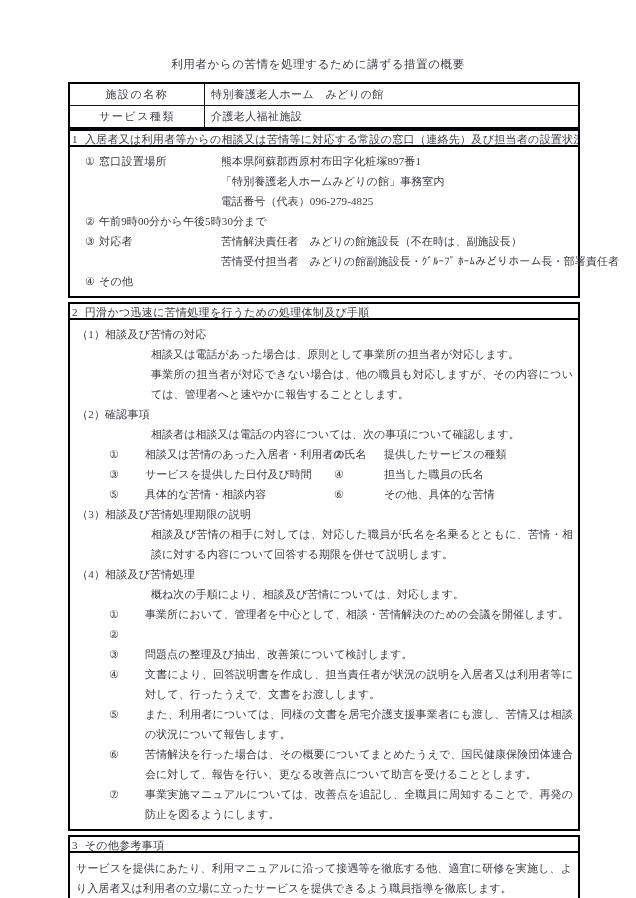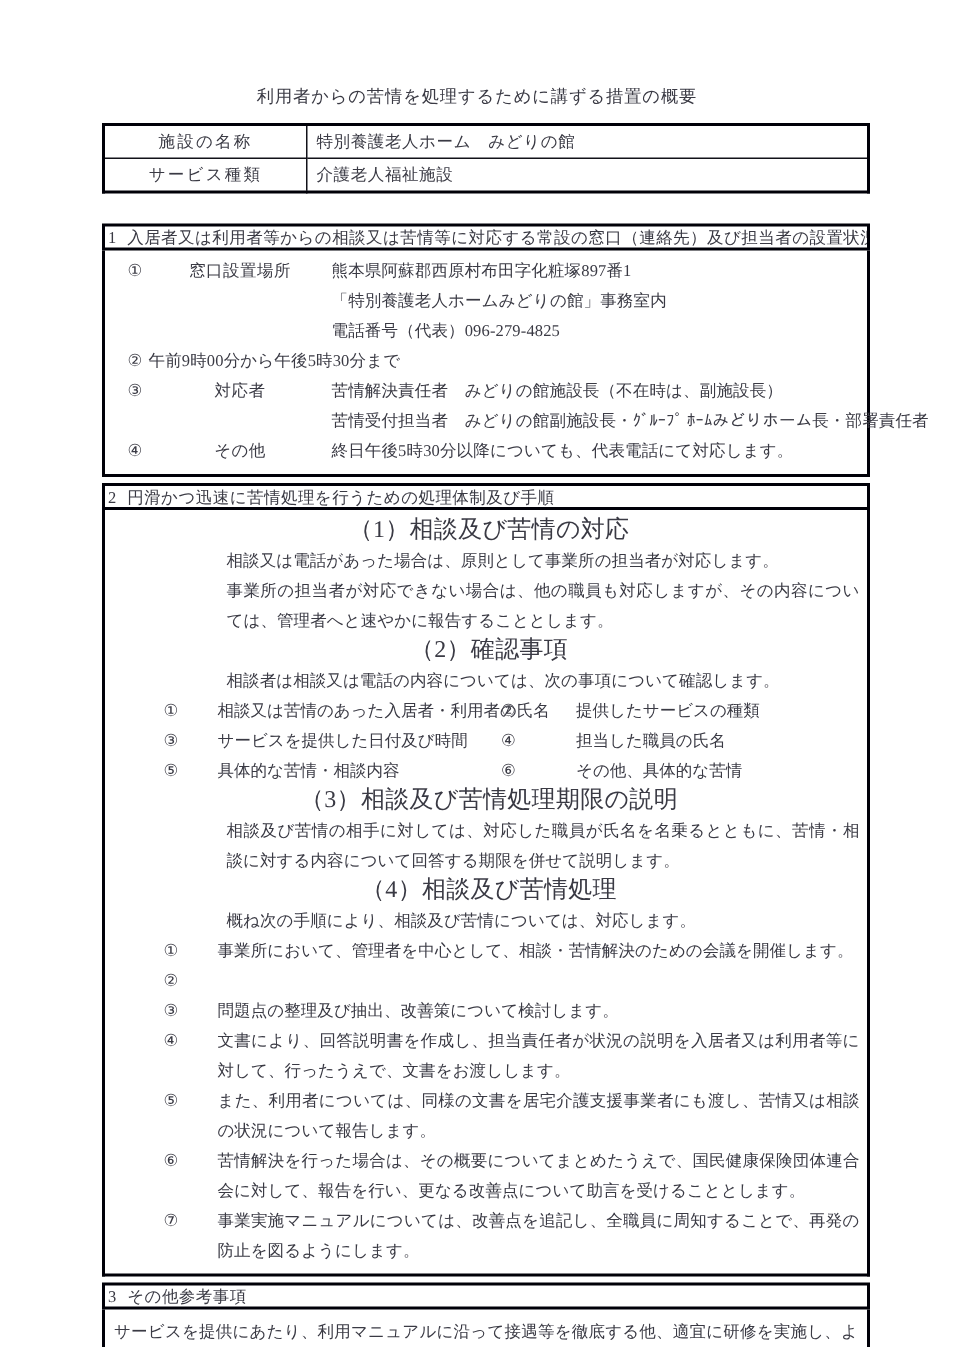--- a/index.html
+++ b/index.html
@@ -47,21 +47,21 @@
     border: 1px solid #111118;
     padding: 0;
     vertical-align: middle;
   }
   .outer {
     border: 2px solid #000008;
     box-sizing: border-box;
   }
 
   
-  .facility { margin-bottom: 20px; }
+  .facility { margin-bottom: 0; }
   .facility td {
     height: 21px;
     font-size: 11px;
   }
   .facility .lbl {
     width: 134px;
     text-align: center;
     letter-spacing: 1.5px;
   }
   .facility .val {
@@ -103,36 +103,34 @@
     width: 26px;
     flex: 0 0 26px;
     text-align: left;
     padding-left: 12px;
     box-sizing: border-box;
   }
   .row .key {
     width: 122px;
     flex: 0 0 122px;
     letter-spacing: 0.3px;
-    text-align: center;
   }
   .row .txt {
     flex: 1 1 auto;
     letter-spacing: 0.1px;
   }
   .row.cont .mark, .row.cont .key { visibility: hidden; }
 
   
   .subhead {
-    font-size: 16px;
+    font-size: 11px;
     line-height: 20px;
     padding-left: 4px;
     letter-spacing: 0.2px;
     white-space: nowrap;
-    text-align: center;
   }
   .para {
     font-size: 11px;
     line-height: 20px;
     padding-left: 78px;
     padding-right: 2px;
     letter-spacing: 0.05px;
     text-align: justify;
     text-justify: inter-ideograph;
   }
@@ -242,21 +240,20 @@
       </div>
       <div class="row cont">
         <span class="mark"></span>
         <span class="key"></span>
         <span class="txt">苦情受付担当者　みどりの館副施設長・ｸﾞﾙｰﾌﾟ ﾎｰﾑみどりホーム長・部署責任者</span>
       </div>
 
       <div class="row">
         <span class="mark">④</span>
         <span class="key">その他</span>
-        <span class="txt">終日午後5時30分以降についても、代表電話にて対応します。</span>
       </div>
     </div>
 
     <div class="sec-bar">
       <span class="num">2</span><span>円滑かつ迅速に苦情処理を行うための処理体制及び手順</span>
     </div>
     <div class="sec-body gap">
 
       <div class="subhead">（1）相談及び苦情の対応</div>
       <div class="para nowrap">相談又は電話があった場合は、原則として事業所の担当者が対応します。</div>

